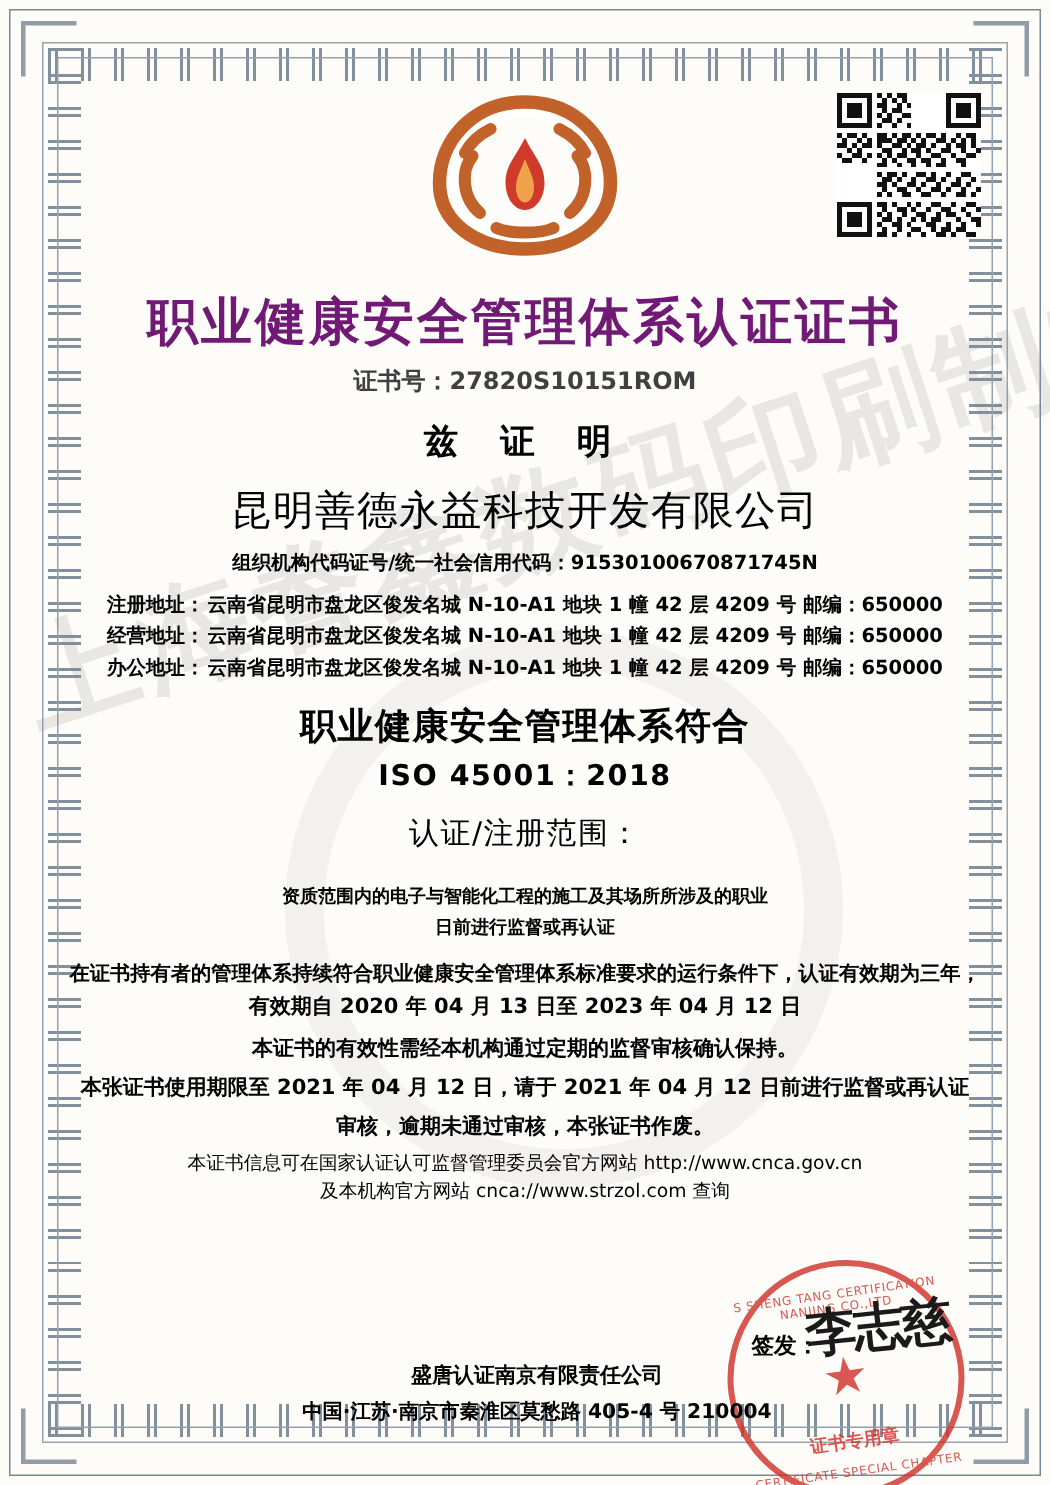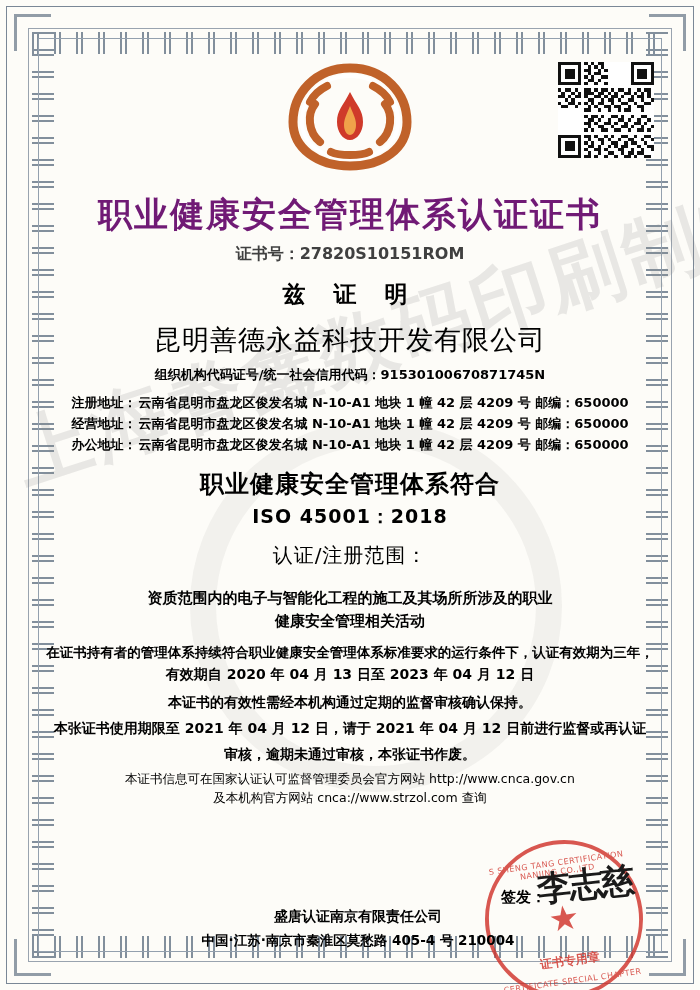--- a/index.html
+++ b/index.html
@@ -161,21 +161,21 @@
     font-family: "DejaVu Sans", sans-serif;
   }
   .scope-title {
     font-size: 20px;
     font-weight: normal;
     margin: 10px 0 20px;
     letter-spacing: 1px;
     font-family: "DejaVu Sans", sans-serif;
   }
   .scope-line {
-    font-size: 15px;
+    font-size: 12px;
     font-weight: bold;
     margin: 4px 0;
     font-family: Liberation Mono, monospace;
   }
   .validity {
     font-size: 13.5px;
     font-weight: bold;
     margin: 13px 0 2px;
     font-family: Liberation Serif, serif;
   }
@@ -547,21 +547,21 @@
     </div>
     <div class="addr">
       <span class="lbl">办公地址：</span><span>云南省昆明市盘龙区俊发名城 N-10-A1 地块 1 幢 42 层 4209 号  邮编：650000</span>
     </div>
 
     <div class="std-line">职业健康安全管理体系符合</div>
     <div class="std-code">ISO 45001：2018</div>
 
     <div class="scope-title">认证/注册范围：</div>
     <div class="scope-line">资质范围内的电子与智能化工程的施工及其场所所涉及的职业</div>
-    <div class="scope-line">健康安全管理相关活动</div>
+    <div class="scope-line">日前进行监督或再认证</div>
 
     <div class="validity">在证书持有者的管理体系持续符合职业健康安全管理体系标准要求的运行条件下，认证有效期为三年，</div>
     <div class="validity2">有效期自 2020 年 04 月 13 日至 2023 年 04 月 12 日</div>
 
     <div class="note">本证书的有效性需经本机构通过定期的监督审核确认保持。</div>
 
     <div class="note-strong">本张证书使用期限至 2021 年 04 月 12 日，请于 2021 年 04 月 12 日前进行监督或再认证</div>
     <div class="note-strong">审核，逾期未通过审核，本张证书作废。</div>
 
     <div class="website">本证书信息可在国家认证认可监督管理委员会官方网站 http://www.cnca.gov.cn</div>

